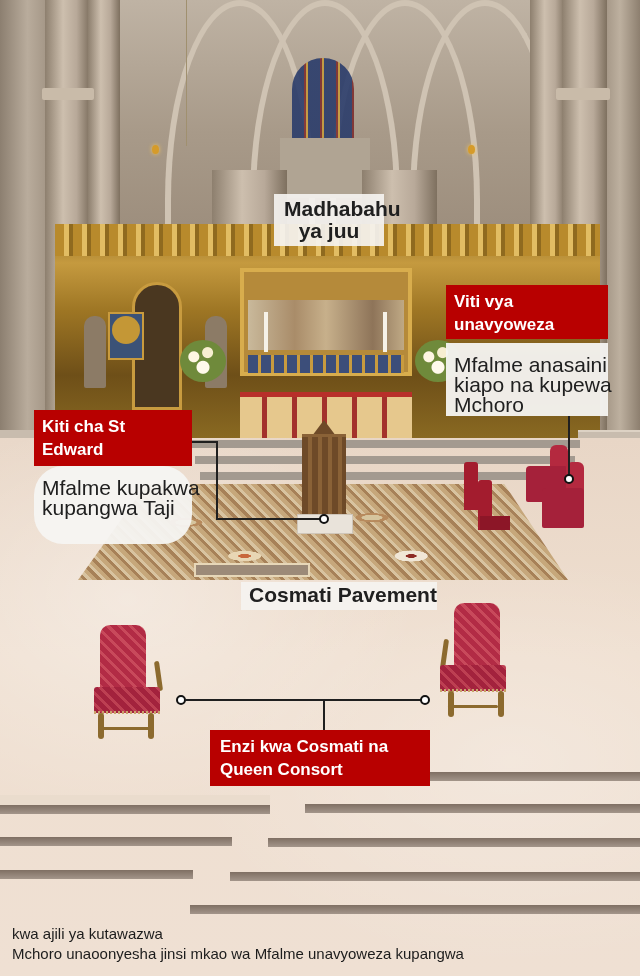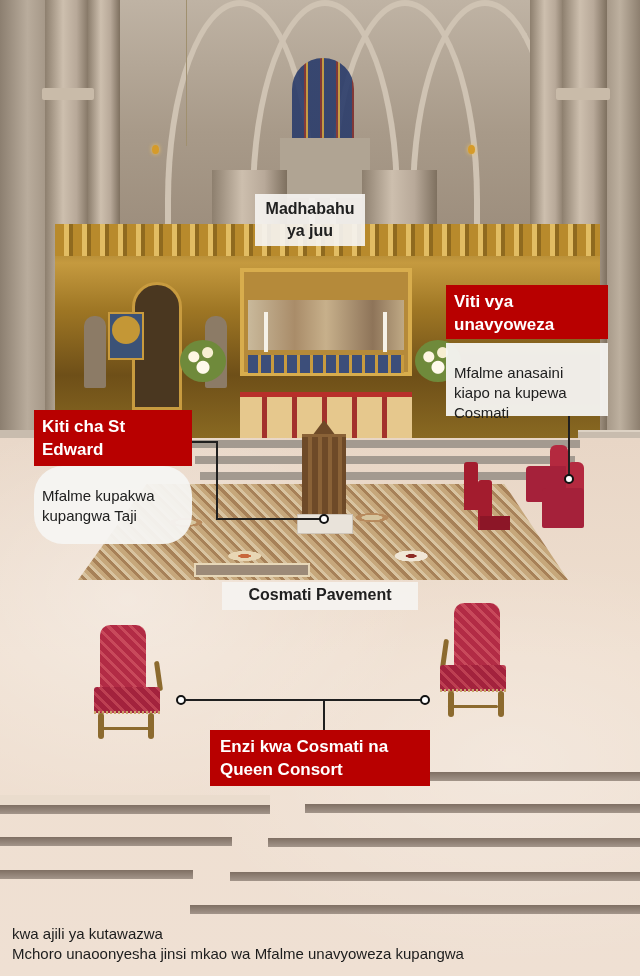--- a/index.html
+++ b/index.html
@@ -76,23 +76,23 @@
     background: repeating-linear-gradient(45deg,#a3223d 0 5px,#bd3f52 5px 8px); }
   .throne .fringe { position: absolute; left: 0; top: 86px; width: 66px; height: 3px; background: repeating-linear-gradient(90deg,#c9a36b 0 2px,transparent 2px 4px); }
   .throne .leg { position: absolute; top: 88px; width: 6px; height: 26px; background: #8c6a2e; border-radius: 3px; }
   .throne .stretcher { position: absolute; left: 8px; top: 102px; width: 50px; height: 3px; background: #8c6a2e; border-radius: 2px; }
   .throne .arm { position: absolute; top: 36px; width: 5px; height: 30px; background: #8c6a2e; border-radius: 3px; transform: rotate(-8deg); }
 
   .stair { position: absolute; height: 9px; background: linear-gradient(180deg,#7f6f63,#a3958a); }
   .stair-top { position: absolute; height: 12px; background: #eadccd; }
 
   
-  .label-white { position: absolute; background: rgba(245,243,240,.92); color: #202020; font-family: "Liberation Sans", sans-serif; font-weight: 700; font-size: 16px; line-height: 22px; text-align: center; padding: 4px 10px; box-sizing: border-box; }
+  .label-white { position: absolute; background: rgba(245,243,240,.92); color: #202020; font-family: "Liberation Sans", sans-serif; font-weight: 700; font-size: 21px; line-height: 22px; text-align: center; padding: 4px 10px; box-sizing: border-box; margin-left: 19px; }
   .label-red-head { position: absolute; background: #b80000; color: #ffffff; font-family: "Liberation Sans", sans-serif; font-weight: 700; font-size: 17px; line-height: 23px; padding: 5px 8px; box-sizing: border-box; }
-  .label-desc { position: absolute; background: rgba(245,244,242,.95); color: #202020; font-family: "Liberation Sans", sans-serif; font-size: 15px; line-height: 20px; padding: 20px 8px; box-sizing: border-box; }
+  .label-desc { position: absolute; background: rgba(245,244,242,.95); color: #202020; font-family: "Liberation Sans", sans-serif; font-size: 21px; line-height: 20px; padding: 12px 8px; box-sizing: border-box; }
   .line-part { white-space: nowrap; display: block; }
 
   .leader { position: absolute; background: #1f1f1f; }
   .dot { position: absolute; width: 10px; height: 10px; border-radius: 50%; background: #ffffff; border: 2px solid #111; box-sizing: border-box; }
 
   .caption { position: absolute; left: 12px; top: 924px; width: 600px; color: #1c1c1c; font-family: "Liberation Sans", sans-serif; font-size: 15px; line-height: 20px; }
 </style>
 </head>
 <body>
 
@@ -197,21 +197,21 @@
     <span class="line-part">ya juu</span>
   </div>
 
   <div class="label-red-head" style="left:446px;top:285px;width:162px;height:54px;">
     <span class="line-part">Viti vya</span>
     <span class="line-part">unavyoweza</span>
   </div>
   <div class="label-desc" style="left:446px;top:343px;width:162px;height:73px;">
     <span class="line-part">Mfalme anasaini</span>
     <span class="line-part">kiapo na kupewa</span>
-    <span class="line-part">Cosmati</span>
+    <span class="line-part">Mchoro</span>
   </div>
   <div class="leader" style="left:568px;top:416px;width:2px;height:62px;"></div>
   <div class="dot" style="left:564px;top:474px;"></div>
 
   <div class="label-red-head" style="left:34px;top:410px;width:158px;height:56px;">
     <span class="line-part">Kiti cha St</span>
     <span class="line-part">Edward</span>
   </div>
   <div class="label-desc" style="left:34px;top:466px;width:158px;height:78px;border-radius:29px;">
     <span class="line-part">Mfalme kupakwa</span>

